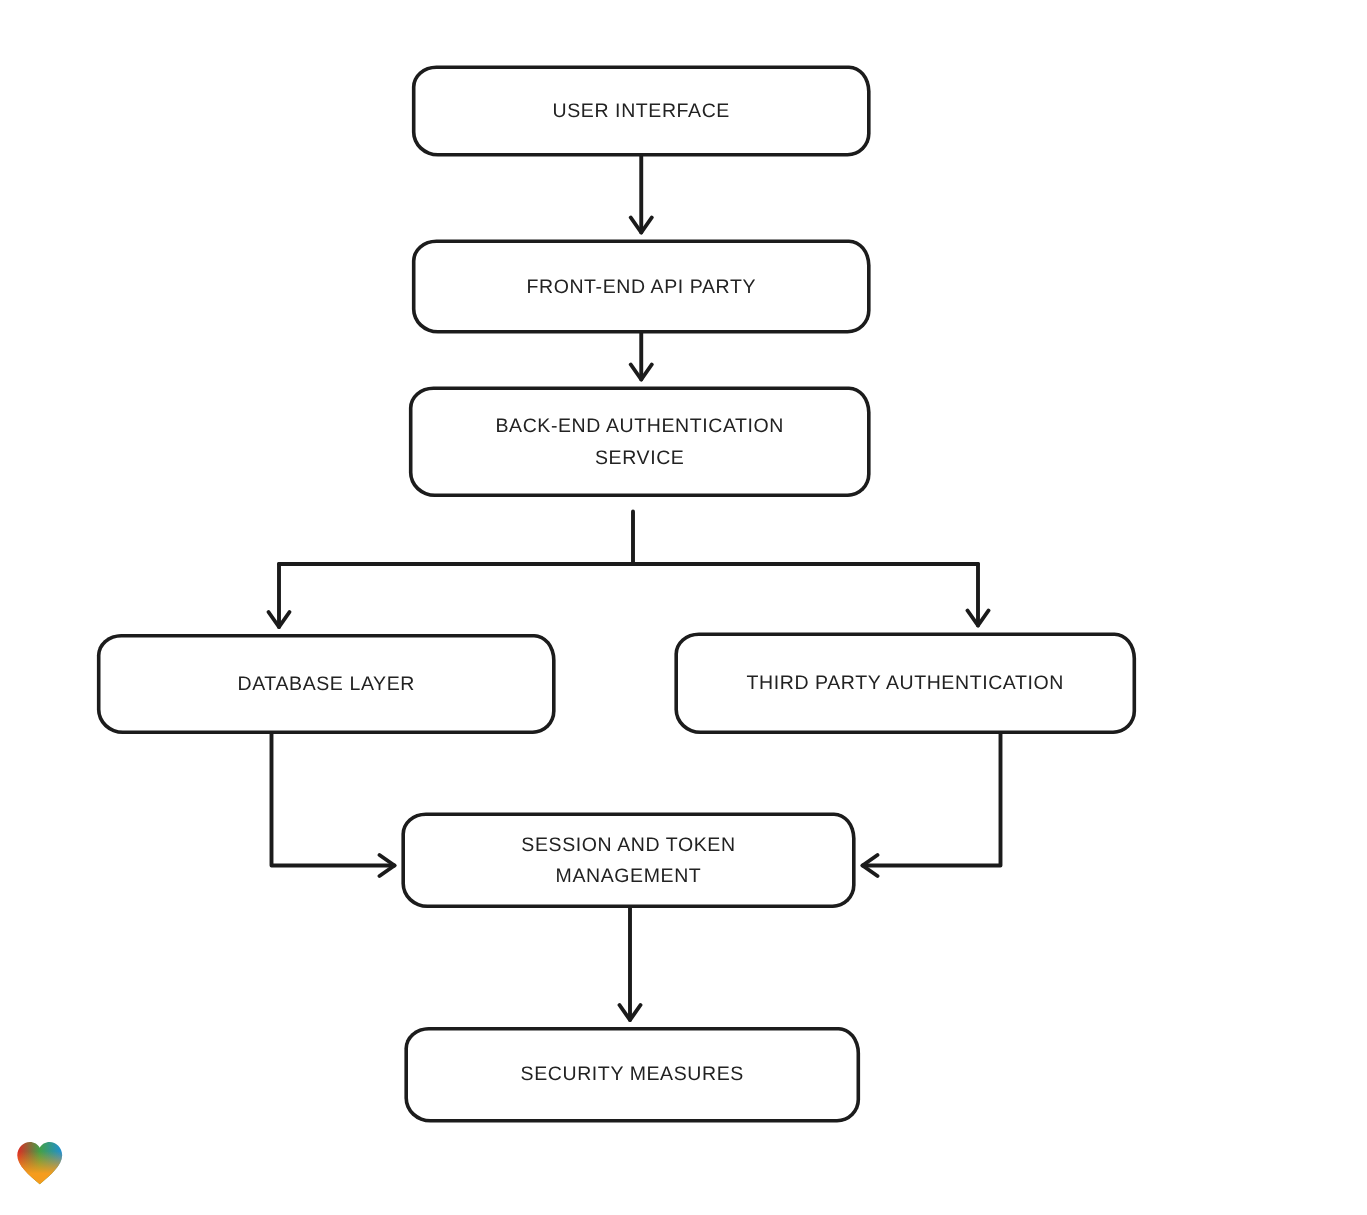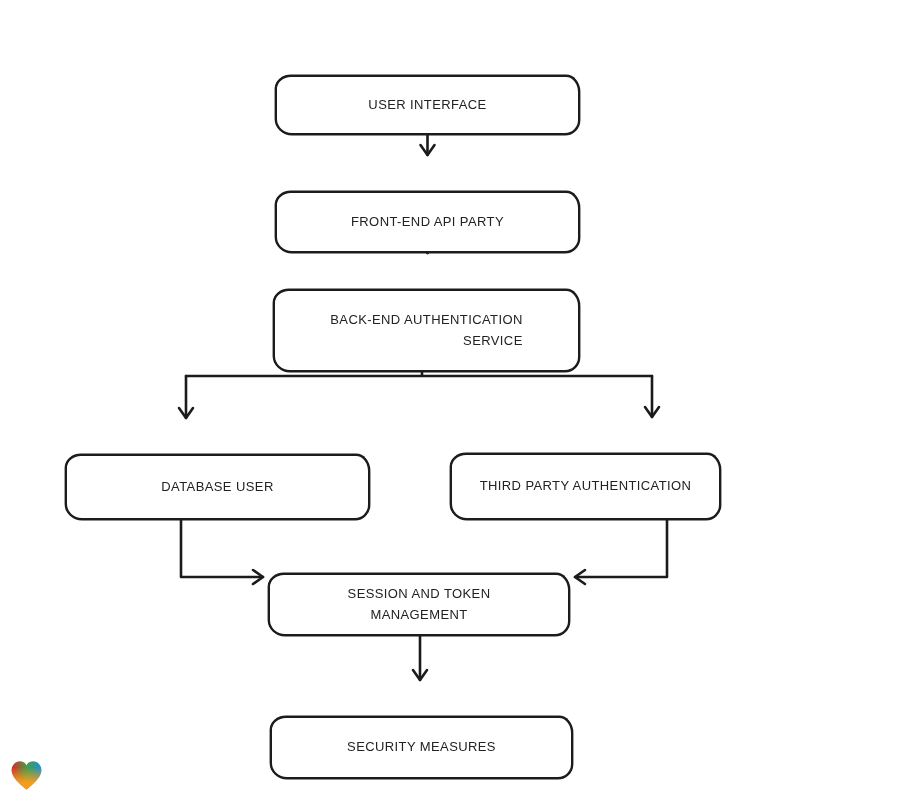--- a/index.html
+++ b/index.html
@@ -37,37 +37,36 @@
     position: absolute;
     background: #ffffff;
     border: 2.75px solid #1c1c1c;
     border-radius: 16px 14px 15px 17px / 14px 17px 15px 16px;
     box-sizing: border-box;
     display: flex;
     align-items: center;
     justify-content: center;
     text-align: center;
     box-shadow: 0 0 0 0.4px #1c1c1c;
-    margin-top: 31px;
   }
   .node .label {
     font-size: 13px;
     letter-spacing: 0.4px;
     line-height: 1.55;
     color: #222222;
     white-space: pre-line;
     font-weight: 400;
     padding: 0 10px;
   }
   
   #node-user-interface        { left: 275px; top: 44px;  width: 305px; height: 60px; }
   #node-front-end-api-calls   { left: 275px; top: 160px; width: 305px; height: 62px; }
-  #node-back-end-auth-service { left: 273px; top: 258px; width: 307px; height: 83px; text-align: right; }
+  #node-back-end-auth-service { left: 273px; top: 258px; width: 307px; height: 73px; }
   #node-database-layer        { left: 65px;  top: 423px; width: 305px; height: 66px; }
-  #node-third-party-auth      { left: 450px; top: 422px; width: 271px; height: 67px; justify-content: center; }
+  #node-third-party-auth      { left: 450px; top: 422px; width: 307px; height: 67px; justify-content: center; }
   #node-session-token-mgmt    { left: 268px; top: 542px; width: 302px; height: 63px; }
   #node-security-measures     { left: 270px; top: 685px; width: 303px; height: 63px; align-items: center; }
 
   .watermark {
     position: absolute;
     left: 10px;
     top: 760px;
     width: 33px;
     height: 31px;
     cursor: pointer;
@@ -102,21 +101,21 @@
   <div class="node" id="node-front-end-api-calls">
     <span class="label">FRONT-END API PARTY</span>
   </div>
 
   <div class="node" id="node-back-end-auth-service">
     <span class="label">BACK-END AUTHENTICATION
 SERVICE</span>
   </div>
 
   <div class="node" id="node-database-layer">
-    <span class="label">DATABASE USER</span>
+    <span class="label">DATABASE LAYER</span>
   </div>
 
   <div class="node" id="node-third-party-auth">
     <span class="label">THIRD PARTY AUTHENTICATION</span>
   </div>
 
   <div class="node" id="node-session-token-mgmt">
     <span class="label">SESSION AND TOKEN
 MANAGEMENT</span>
   </div>

